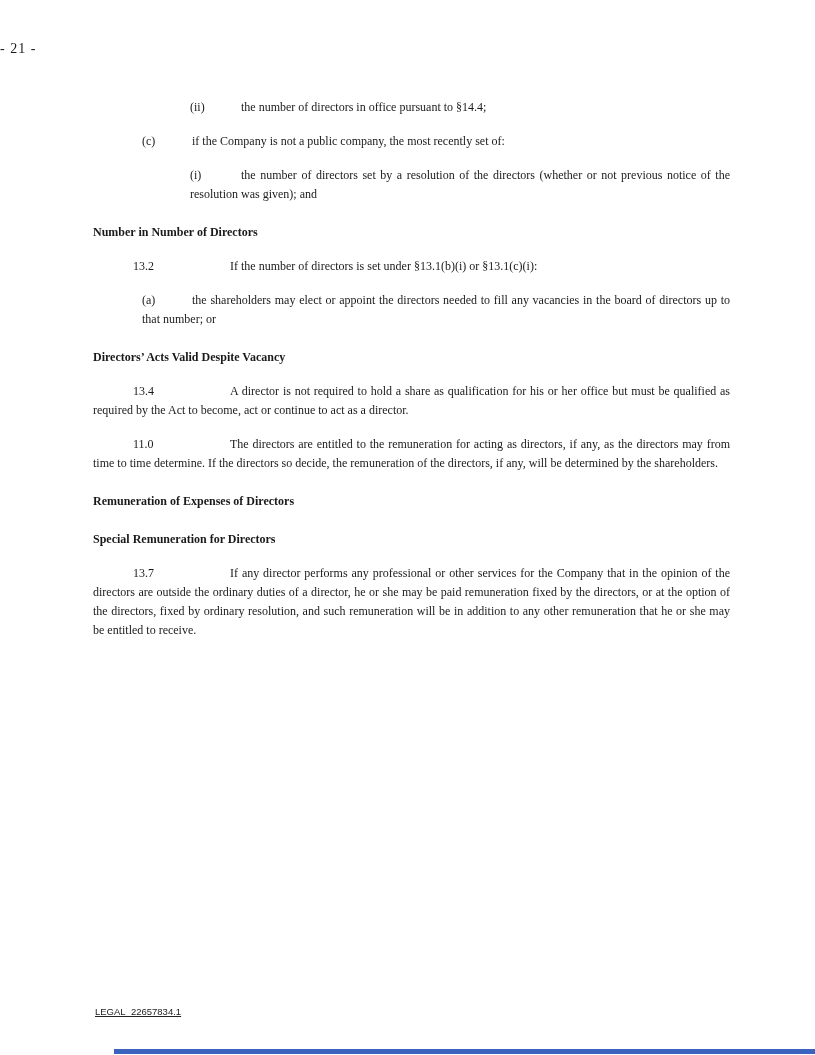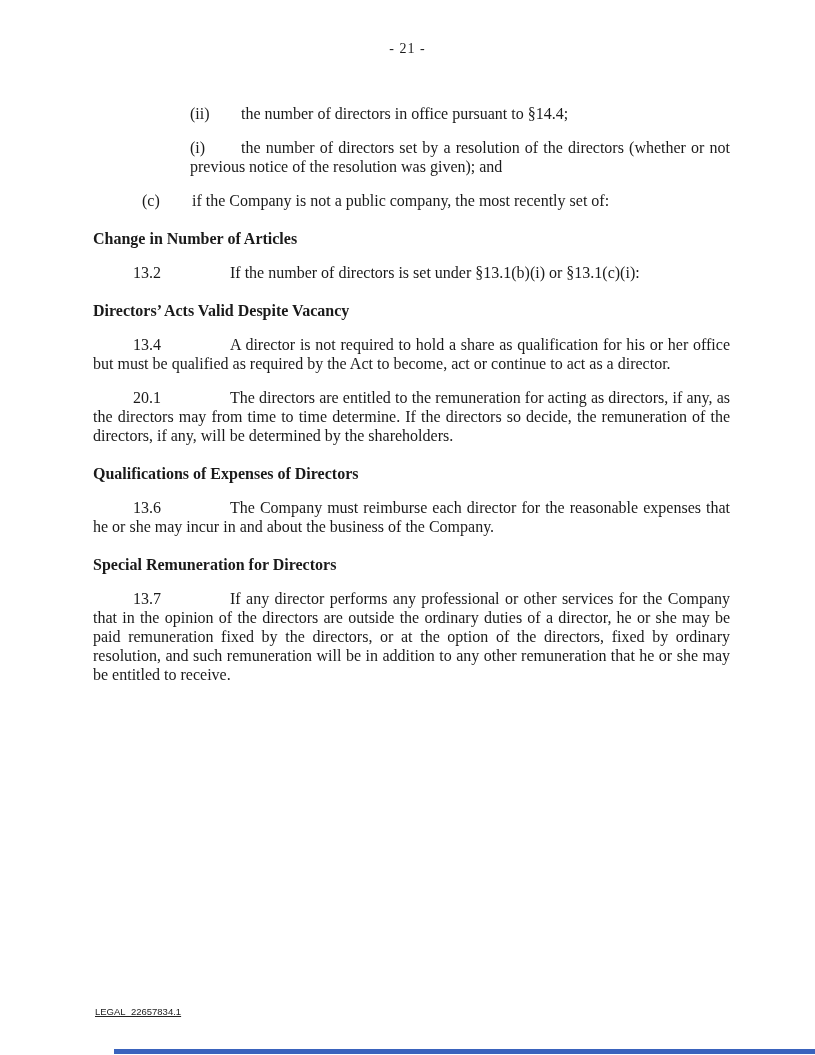--- a/index.html
+++ b/index.html
@@ -14,30 +14,29 @@
     background: #ffffff;
     overflow: hidden;
     font-family: "Liberation Serif", "DejaVu Serif", serif;
     color: #1a1a1a;
   }
   .page-number {
     position: absolute;
     top: 41px;
     left: 0;
     width: 100%;
-    text-align: center;
     font-size: 14px;
     letter-spacing: 1px;
   }
   .content {
     position: absolute;
-    top: 104px;
+    top: 98px;
     left: 93px;
     width: 637px;
-    font-size: 16px;
+    font-size: 12px;
     line-height: 19px;
   }
   .block {
     margin: 0 0 15px 0;
     text-align: justify;
   }
   .heading {
     font-weight: bold;
     margin: 19px 0 15px 0;
     text-align: left;
@@ -84,55 +83,55 @@
 <div class="page" style="background: rgb(255, 255, 255); color: rgb(26, 26, 26);">
 
   <div class="page-number">- 21 -</div>
 
   <div class="content">
 
     <div class="block list-2">
       <span class="marker">(ii)</span><span>the number of directors in office pursuant to §14.4;</span>
     </div>
 
+    <div class="block list-1">
+      <span class="marker">(c)</span><span>if the Company is not a public company, the most recently set of:</span>
+    </div>
+
     <div class="block list-2">
       <span class="marker">(i)</span><span>the number of directors set by a resolution of the directors (whether or not previous notice of the resolution was given); and</span>
     </div>
 
-    <div class="block list-1">
-      <span class="marker">(c)</span><span>if the Company is not a public company, the most recently set of:</span>
-    </div>
 
-
-    <div class="block heading">Change in Number of Articles</div>
+    <div class="block heading">Number in Number of Directors</div>
 
     <div class="block num-para">
       <span class="pnum">13.2</span><span>If the number of directors is set under §13.1(b)(i) or §13.1(c)(i):</span>
     </div>
 
+    <div class="block list-1">
+      <span class="marker">(a)</span><span>the shareholders may elect or appoint the directors needed to fill any vacancies in the board of directors up to that number; or</span>
+    </div>
 
 
     <div class="block heading">Directors’ Acts Valid Despite Vacancy</div>
 
 
 
     <div class="block num-para">
       <span class="pnum">13.4</span><span>A director is not required to hold a share as qualification for his or her office but must be qualified as required by the Act to become, act or continue to act as a director.</span>
     </div>
 
 
     <div class="block num-para">
-      <span class="pnum">20.1</span><span>The directors are entitled to the remuneration for acting as directors, if any, as the directors may from time to time determine. If the directors so decide, the remuneration of the directors, if any, will be determined by the shareholders.</span>
+      <span class="pnum">11.0</span><span>The directors are entitled to the remuneration for acting as directors, if any, as the directors may from time to time determine. If the directors so decide, the remuneration of the directors, if any, will be determined by the shareholders.</span>
     </div>
 
-    <div class="block heading">Qualifications of Expenses of Directors</div>
+    <div class="block heading">Remuneration of Expenses of Directors</div>
 
-    <div class="block num-para">
-      <span class="pnum">13.6</span><span>The Company must reimburse each director for the reasonable expenses that he or she may incur in and about the business of the Company.</span>
-    </div>
 
     <div class="block heading">Special Remuneration for Directors</div>
 
     <div class="block num-para">
       <span class="pnum">13.7</span><span>If any director performs any professional or other services for the Company that in the opinion of the directors are outside the ordinary duties of a director, he or she may be paid remuneration fixed by the directors, or at the option of the directors, fixed by ordinary resolution, and such remuneration will be in addition to any other remuneration that he or she may be entitled to receive.</span>
     </div>
 
   </div>
 
   <div class="footer-id">LEGAL_22657834.1</div>

